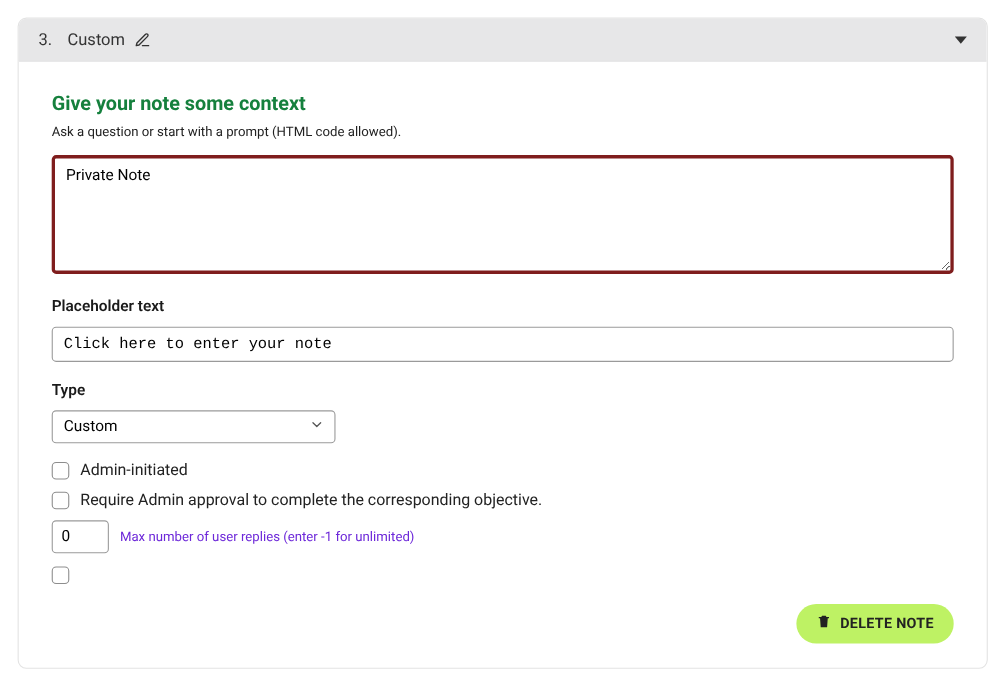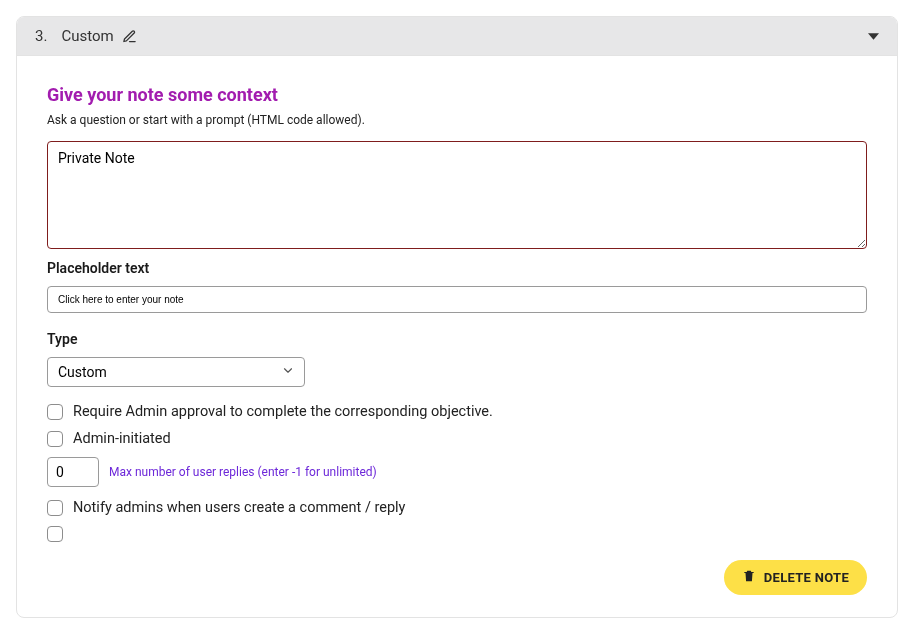--- a/index.html
+++ b/index.html
@@ -47,52 +47,52 @@
       align-items: center;
       justify-content: center;
       cursor: pointer;
     }
     .panel-body {
       padding: 28px 30px 22px;
     }
     .section-title {
       font-size: 18px;
       font-weight: 700;
-      color: #a21caf;
+      color: #15803d;
       margin-bottom: 8px;
     }
     .section-desc {
       font-size: 12px;
       color: #222;
       margin-bottom: 14px;
     }
     .textarea-field {
       width: 100%;
       height: 108px;
-      border: 1px solid #7f1d1d;
+      border: 3px solid #7f1d1d;
       border-radius: 4px;
       padding: 8px 10px;
       font-family: inherit;
       font-size: 14px;
       resize: both;
-      margin-bottom: 8px;
+      margin-bottom: 18px;
     }
     .sub-heading {
       font-size: 14px;
       font-weight: 600;
       color: #1a1a1a;
       margin-bottom: 10px;
     }
     .text-input {
       width: 100%;
       border: 1px solid #9a9a9a;
       border-radius: 4px;
       padding: 7px 10px;
-      font-family: Liberation Sans, sans-serif;
-      font-size: 10px;
+      font-family: Liberation Mono, monospace;
+      font-size: 14px;
       margin-bottom: 18px;
     }
     .select-wrap {
       position: relative;
       width: 258px;
       margin-bottom: 16px;
     }
     .select-field {
       width: 100%;
       border: 1px solid #9a9a9a;
@@ -150,21 +150,21 @@
     }
     .footer-row {
       display: flex;
       justify-content: flex-end;
       margin-top: 18px;
     }
     .delete-btn {
       display: inline-flex;
       align-items: center;
       gap: 8px;
-      background: #fde047;
+      background: #bef264;
       border: none;
       border-radius: 18px;
       padding: 9px 18px;
       font-family: inherit;
       font-size: 13px;
       font-weight: 700;
       color: #222;
       cursor: pointer;
       letter-spacing: 0.3px;
     }
@@ -208,37 +208,33 @@
       </select>
       <span class="select-caret">
         <svg width="14" height="14" viewBox="0 0 24 24" fill="none" stroke="#555" stroke-width="2" stroke-linecap="round" stroke-linejoin="round">
             <polyline points="6 9 12 15 18 9"></polyline>
           </svg>
       </span>
     </div>
 
     <div class="checkbox-row">
       <div class="checkbox"></div>
-      <span class="checkbox-label">Require Admin approval to complete the corresponding objective.</span>
+      <span class="checkbox-label">Admin-initiated</span>
     </div>
 
     <div class="checkbox-row">
       <div class="checkbox"></div>
-      <span class="checkbox-label">Admin-initiated</span>
+      <span class="checkbox-label">Require Admin approval to complete the corresponding objective.</span>
     </div>
 
     <div class="number-row">
       <input type="text" class="number-input" value="0" style="">
       <span class="number-label">Max number of user replies (enter -1 for unlimited)</span>
     </div>
 
-    <div class="checkbox-row">
-      <div class="checkbox"></div>
-      <span class="checkbox-label">Notify admins when users create a comment / reply</span>
-    </div>
 
     <div class="checkbox-row">
       <div class="checkbox"></div>
     </div>
 
     <div class="footer-row">
       <button class="delete-btn">
         <span>
           <svg width="14" height="14" viewBox="0 0 24 24" fill="#222">
               <path d="M6 7h12l-1 14H7L6 7zm3-4h6l1 2H8l1-2zM4 5h16v2H4V5z"></path>

